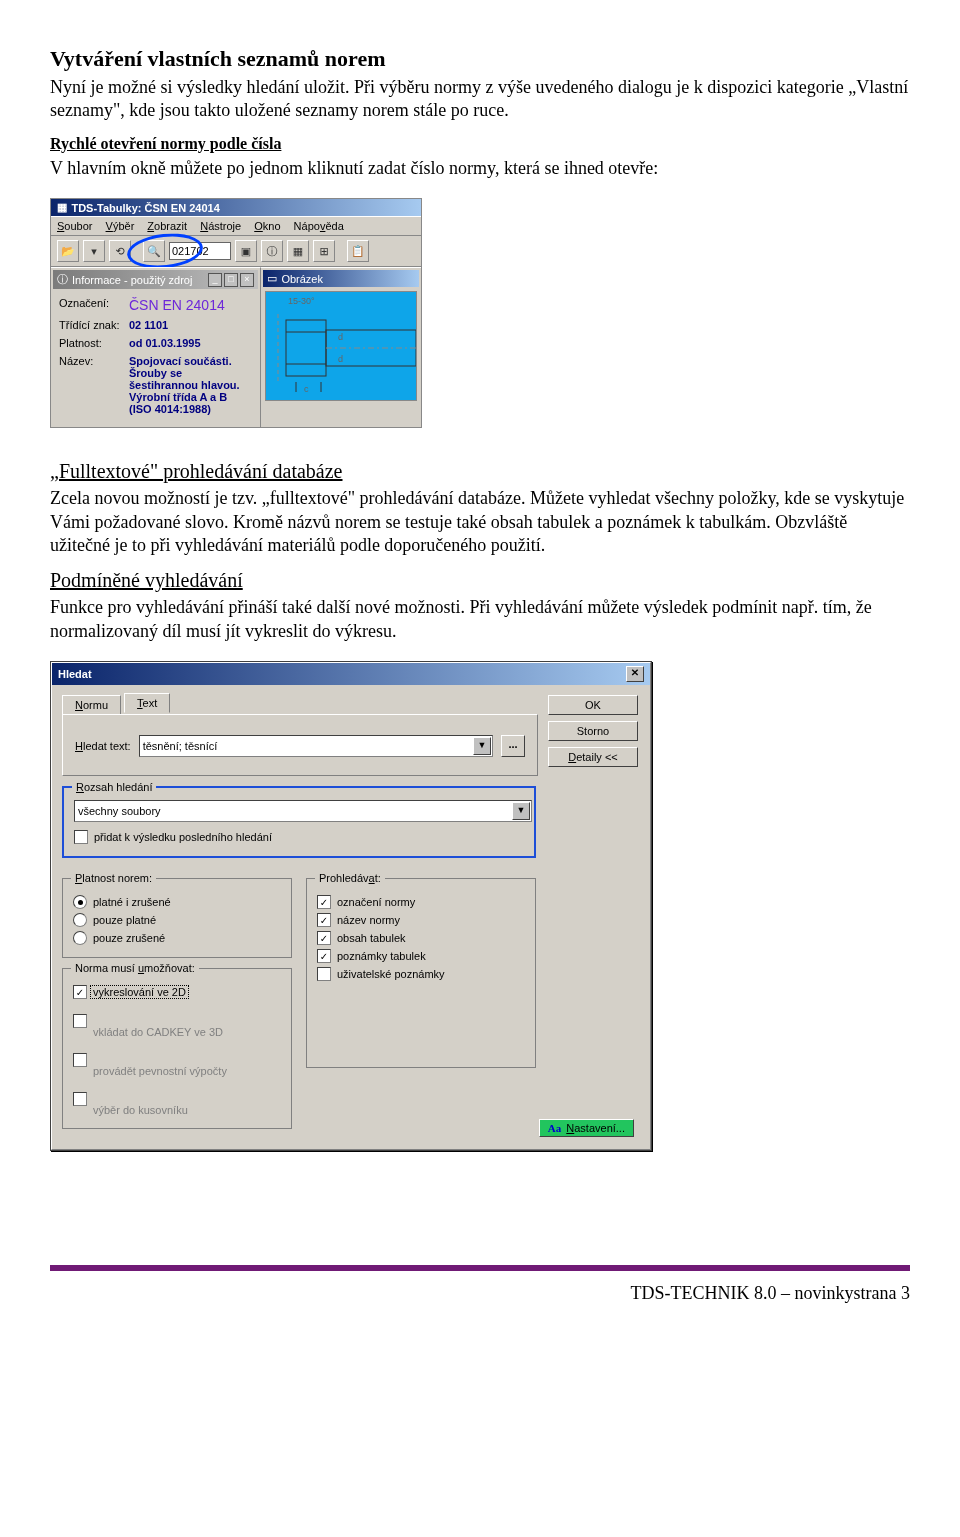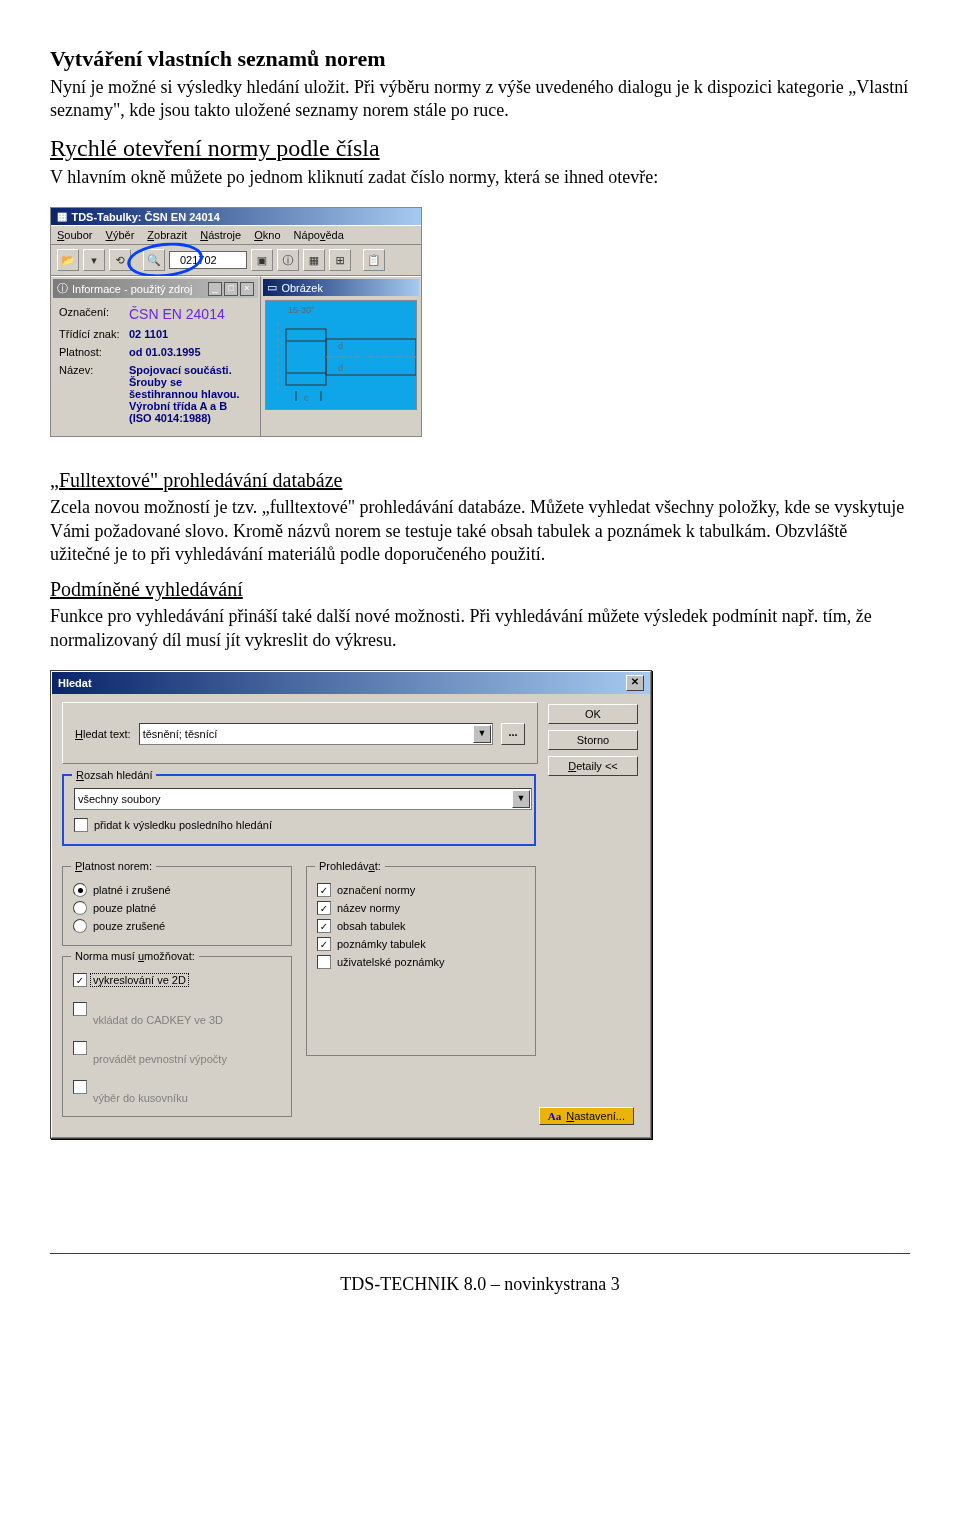--- a/index.html
+++ b/index.html
@@ -49,21 +49,21 @@
     display:flex; align-items:center; gap:4px;
   }
   .tb-btn {
     width:20px; height:20px; background:#d4d0c8;
     border:1px solid #888; border-top-color:#fff; border-left-color:#fff;
     display:flex; align-items:center; justify-content:center;
     font-size:11px; color:#333;
   }
   .tb-input {
     width:56px; height:16px; background:#fff; border:1px solid #666;
-    font-size:11px; padding:0 10px;
+    font-size:11px; padding:0 2px;
   }
   .circle-mark {
     position:absolute; width:70px; height:28px;
     border:3px solid #0040ff; border-radius:50%;
     pointer-events:none; transform:rotate(-6deg);
   }
   .app1-body { display:flex; }
   .info-panel {
     background:#d4d0c8; width:210px; border-right:1px solid #888;
     border-top:1px solid #fff;
@@ -152,44 +152,44 @@
   .group-legend {
     position:absolute; top:-7px; left:8px; background:#d4d0c8;
     padding:0 4px; font-size:11px;
   }
   .two-col { display:flex; gap:14px; }
   .two-col > div { flex:1; }
   .bottom-link {
     position:absolute; right:16px; bottom:12px;
     display:flex; align-items:center; gap:5px;
     border:1px solid #fff; border-right-color:#404040; border-bottom-color:#404040;
-    background:#eab308; padding:2px 8px; font-size:11px;
+    background:#22c55e; padding:2px 8px; font-size:11px;
   }
   .aa { color:#0000cc; font-weight:bold; font-family:"Times New Roman",serif; }
 
   .footer {
-    display:flex; justify-content:center;
-    border-top:1px solid #701a75; margin-top:100px; padding-top:20px;
+    display:flex; justify-content:flex-end;
+    border-top:6px solid #701a75; margin-top:100px; padding-top:12px;
     font-size:18px;
   }
 
   .gray-disabled { color:#808080;margin-top:23px; }
   .dotted-focus { border:1px dotted #000; padding:0 2px; margin:-1px -3px; display:inline-block; }
 </style>
 </head>
 <body>
 
 
 
 
 <div class="section-heading">Vytváření vlastních seznamů norem</div>
 <p class="para">Nyní je možné si výsledky hledání uložit. Při výběru normy z výše uvedeného dialogu je k dispozici kategorie „Vlastní seznamy", kde jsou takto uložené seznamy norem stále po ruce.</p>
 
 
-<div class="section-heading" style="font-size:24px;font-weight:normal;"><span class="u">Rychlé otevření normy podle čísla</span></div>
+<div class="section-heading" style="font-size:16px;font-weight:bold;"><span class="u">Rychlé otevření normy podle čísla</span></div>
 <p class="para">V hlavním okně můžete po jednom kliknutí zadat číslo normy, která se ihned otevře:</p>
 
 
 <div class="screenshot app1">
   <div class="app1-title">
     <span>▦</span>
     <span>TDS-Tabulky: ČSN EN 24014</span>
   </div>
   <div class="menu-bar">
     <span><u>S</u>oubor</span>
@@ -286,20 +286,24 @@
     <span>Hledat</span>
     <div class="dlg-close">✕</div>
   </div>
   <div class="dlg-body">
     <div class="dlg-right">
       <div class="win-btn">OK</div>
       <div class="win-btn">Storno</div>
       <div class="win-btn"><u>D</u>etaily &lt;&lt;</div>
     </div>
 
+    <div class="tabs">
+      <div class="tab inactive"><u>N</u>ormu</div>
+      <div class="tab active"><u>T</u>ext</div>
+    </div>
 
     <div style="border:1px solid #fff; border-top-color:#fff; border-left-color:#fff; border-right-color:#808080; border-bottom-color:#808080; padding:12px 12px 10px 12px; width:450px;">
       <div class="row">
         <span class="lbl"><u>H</u>ledat text:</span>
         <div class="combo" style="flex:1;">
           <span>těsnění; těsnící</span>
           <div class="dd">▼</div>
         </div>
         <div class="dots-btn">...</div>
       </div>

